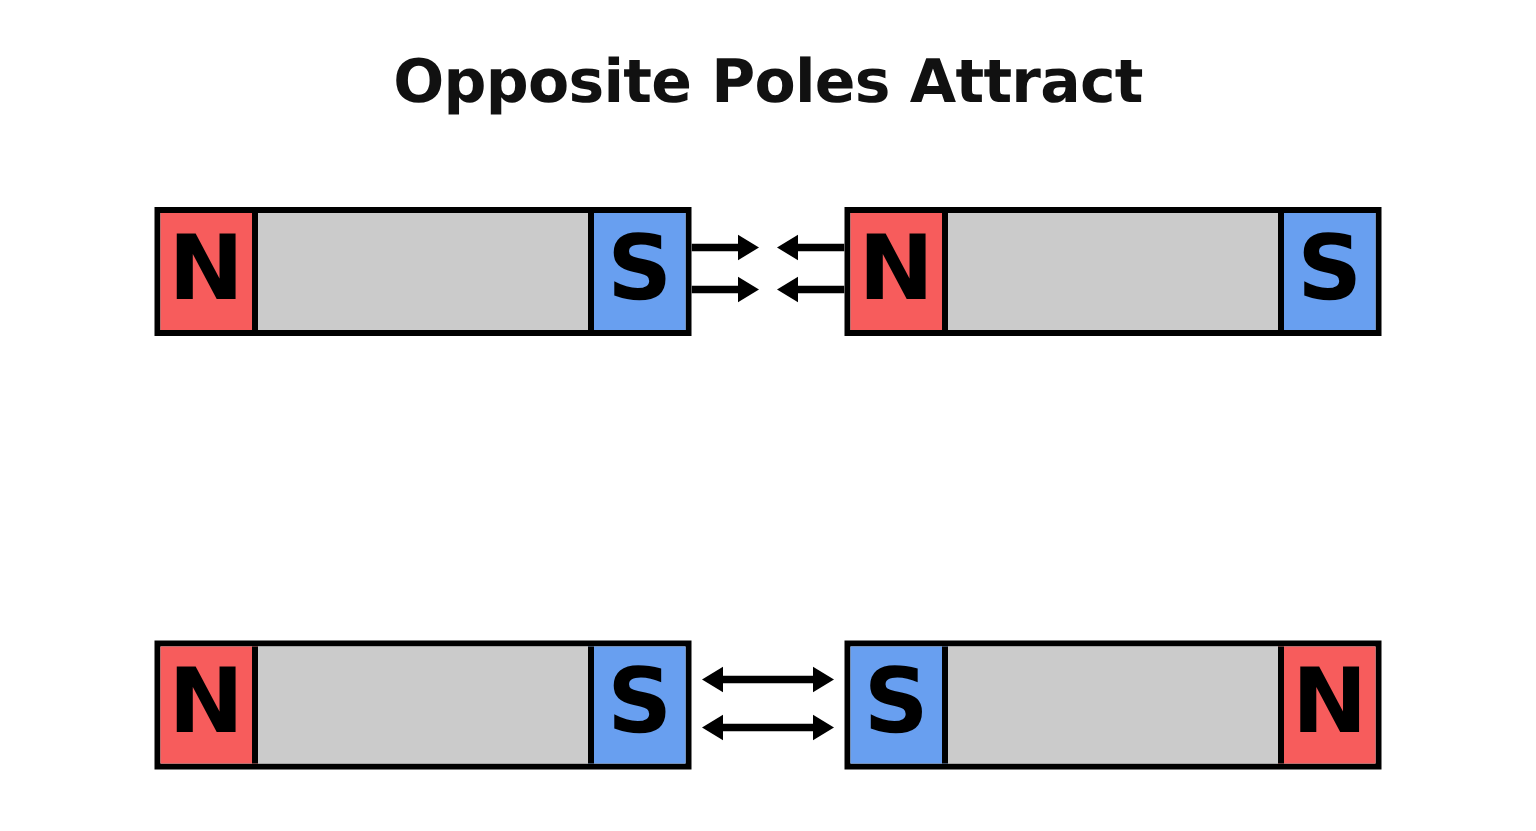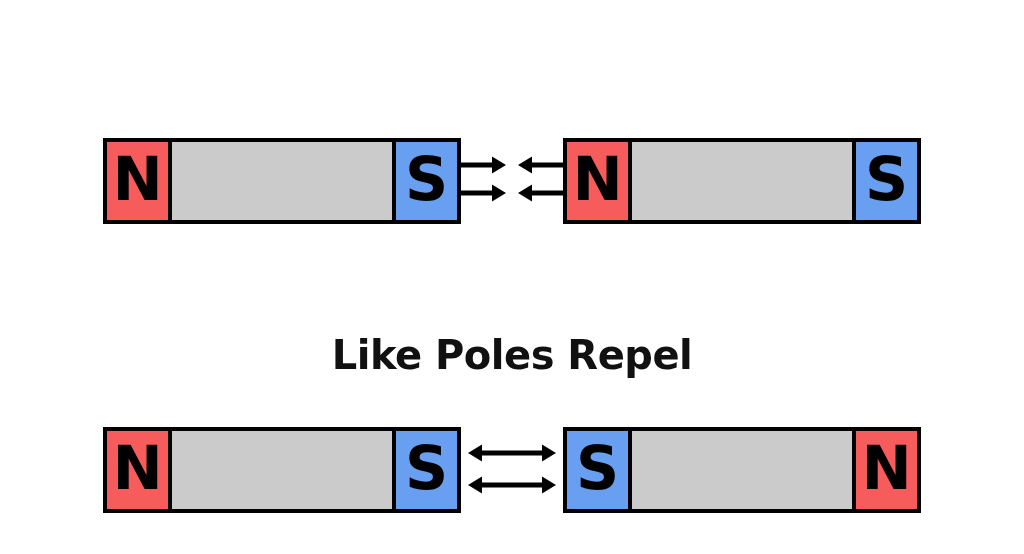--- a/index.html
+++ b/index.html
@@ -36,20 +36,21 @@
   .gap-arrows{position:absolute;width:102px;height:60px;}
   .ga-top{left:461px;top:150px;}
   .ga-bottom{left:461px;top:440px;}
   .arrow-shape{fill:#000;stroke:none;}
 </style>
 </head>
 <body>
 
 <div class="canvas" style="background-color: rgb(255, 255, 255);">
 
+  <h1 class="title t1">Opposite Poles Attract</h1>
 
   <div class="magnet m-tl">
     <div class="pole left" style="background-color: rgb(247, 92, 92);">
       <span class="pole-letter">N</span>
     </div>
     <div class="body" style="background-color: rgb(203, 203, 203);"></div>
     <div class="pole right" style="background-color: rgb(104, 159, 240);">
       <span class="pole-letter">S</span>
     </div>
   </div>
@@ -78,21 +79,20 @@
   <div class="magnet m-tr">
     <div class="pole left" style="background-color: rgb(247, 92, 92);">
       <span class="pole-letter">N</span>
     </div>
     <div class="body" style="background-color: rgb(203, 203, 203);"></div>
     <div class="pole right" style="background-color: rgb(104, 159, 240);">
       <span class="pole-letter">S</span>
     </div>
   </div>
 
-  <h1 class="title t2">Like Poles Repel</h1>
 
   <div class="magnet m-bl">
     <div class="pole left" style="background-color: rgb(247, 92, 92);">
       <span class="pole-letter">N</span>
     </div>
     <div class="body" style="background-color: rgb(203, 203, 203);"></div>
     <div class="pole right" style="background-color: rgb(104, 159, 240);">
       <span class="pole-letter">S</span>
     </div>
   </div>

